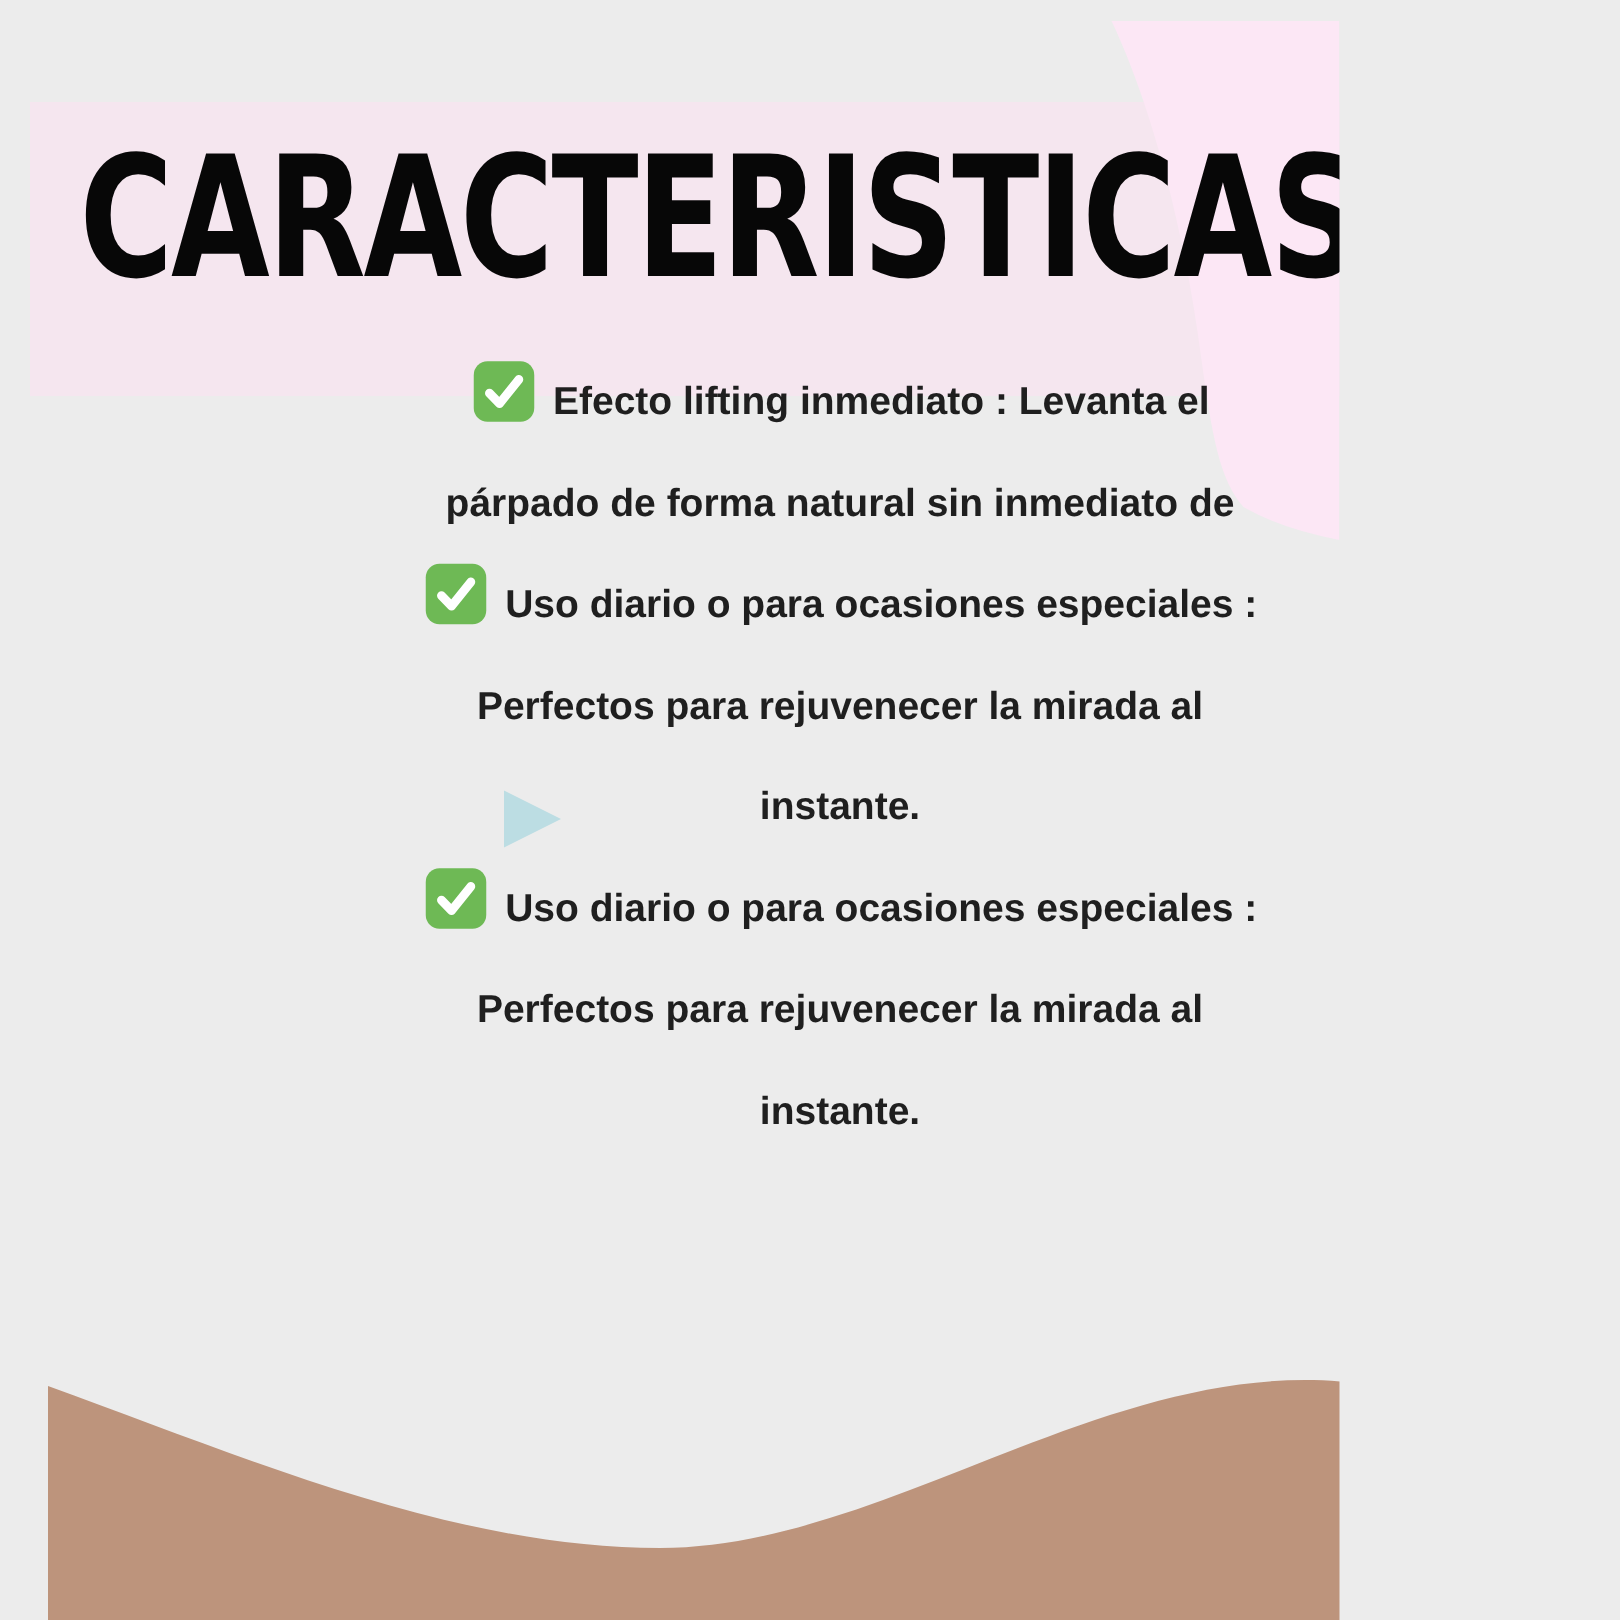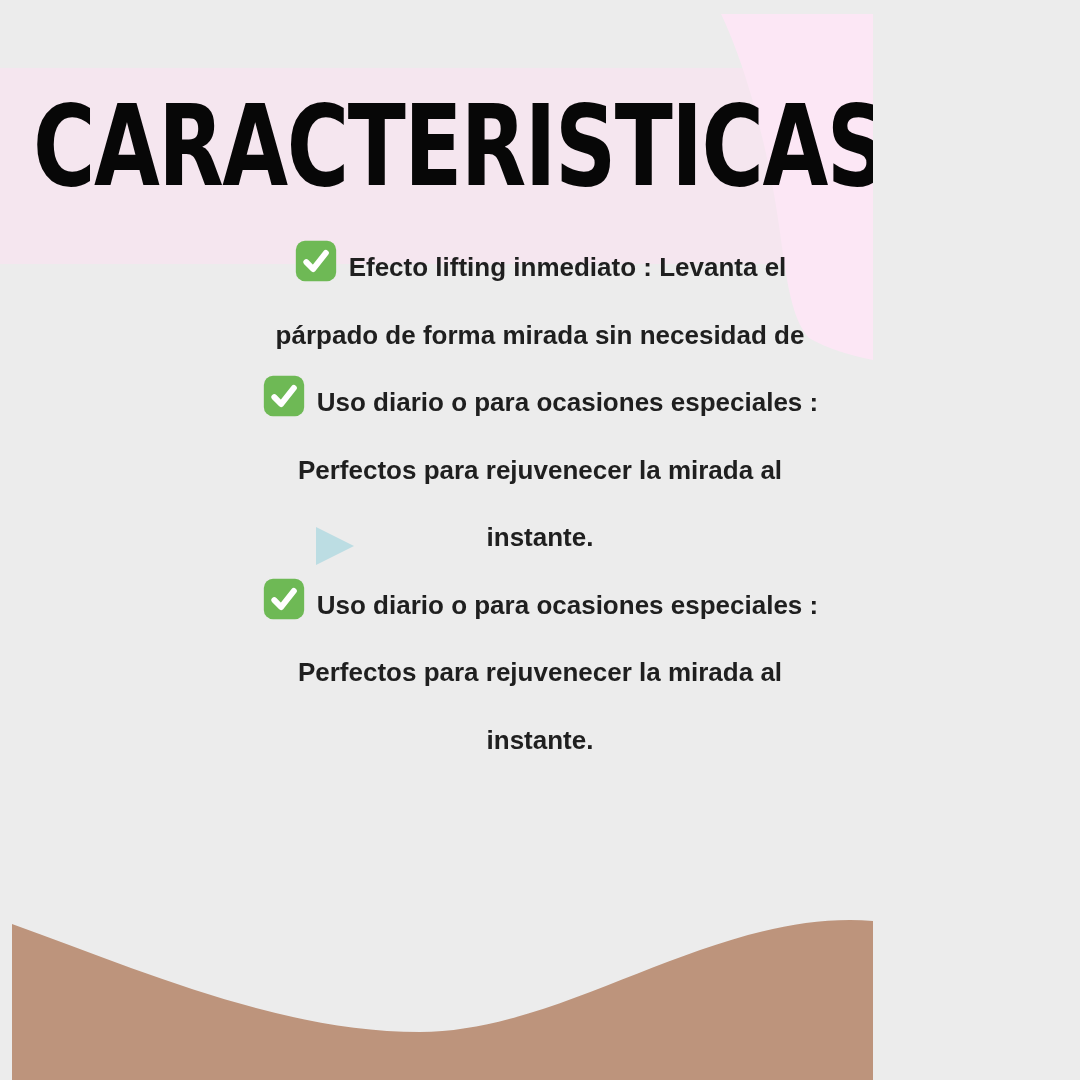--- a/index.html
+++ b/index.html
@@ -17,20 +17,21 @@
   body{
     background:var(--background);
     font-family:"Liberation Sans", sans-serif;
     overflow:hidden;
   }
   .canvas{
     position:relative;
     width:873px;height:1080px;
     background:var(--background);
     overflow:hidden;
+    margin-left:20px;
   }
   .title-banner{
     position:absolute;
     left:0;top:68px;
     width:915px;height:196px;
     background:var(--banner-pink);
     z-index:0;
   }
   .corner-blob{
     position:absolute;
@@ -114,21 +115,21 @@
 
   <div class="triangle-accent"></div>
 
   <div class="body-text">
 
     <p class="bullet">
       <span class="check"><svg viewBox="0 0 24 24">
             <rect x="1" y="1" width="22" height="22" rx="5"></rect>
             <path d="M6.7 12.6 L10.4 16.4 L17.4 7.6"></path>
           </svg></span><span>Efecto lifting inmediato : Levanta el</span><br>
-      <span>párpado de forma mirada sin necesidad de</span><br>
+      <span>párpado de forma natural sin inmediato de</span><br>
     </p>
 
     <p class="bullet">
       <span class="check"><svg viewBox="0 0 24 24">
             <rect x="1" y="1" width="22" height="22" rx="5"></rect>
             <path d="M6.7 12.6 L10.4 16.4 L17.4 7.6"></path>
           </svg></span><span>Uso diario o para ocasiones especiales :</span><br>
       <span>Perfectos para rejuvenecer la mirada al</span><br>
       <span>instante.</span>
     </p>

